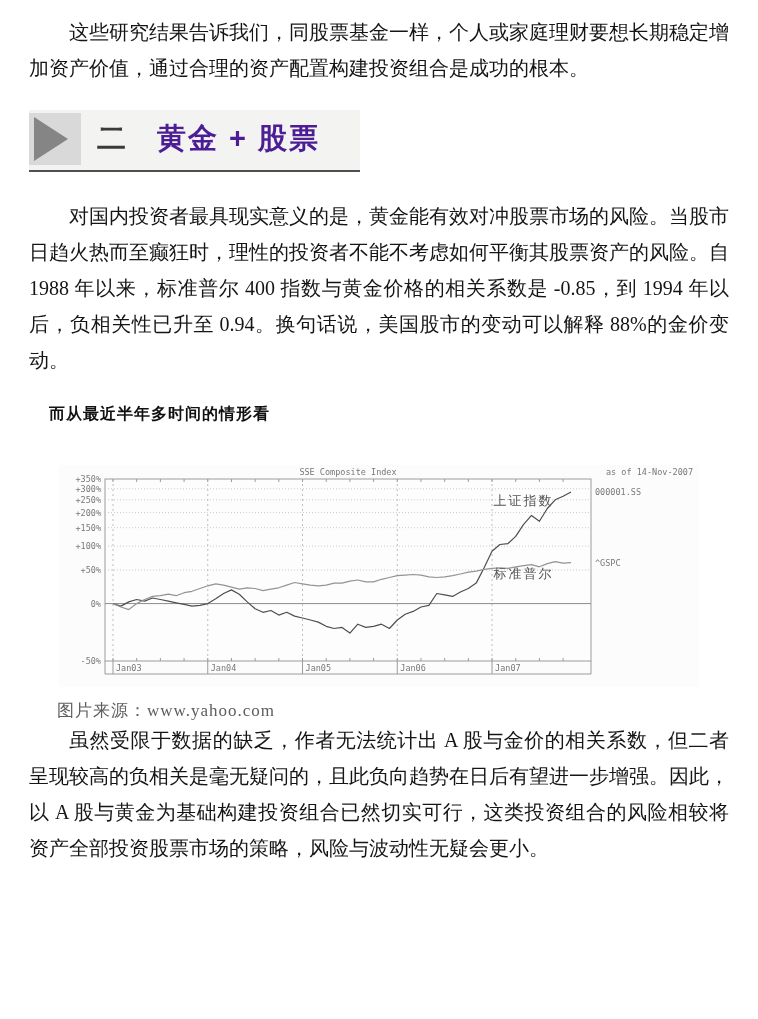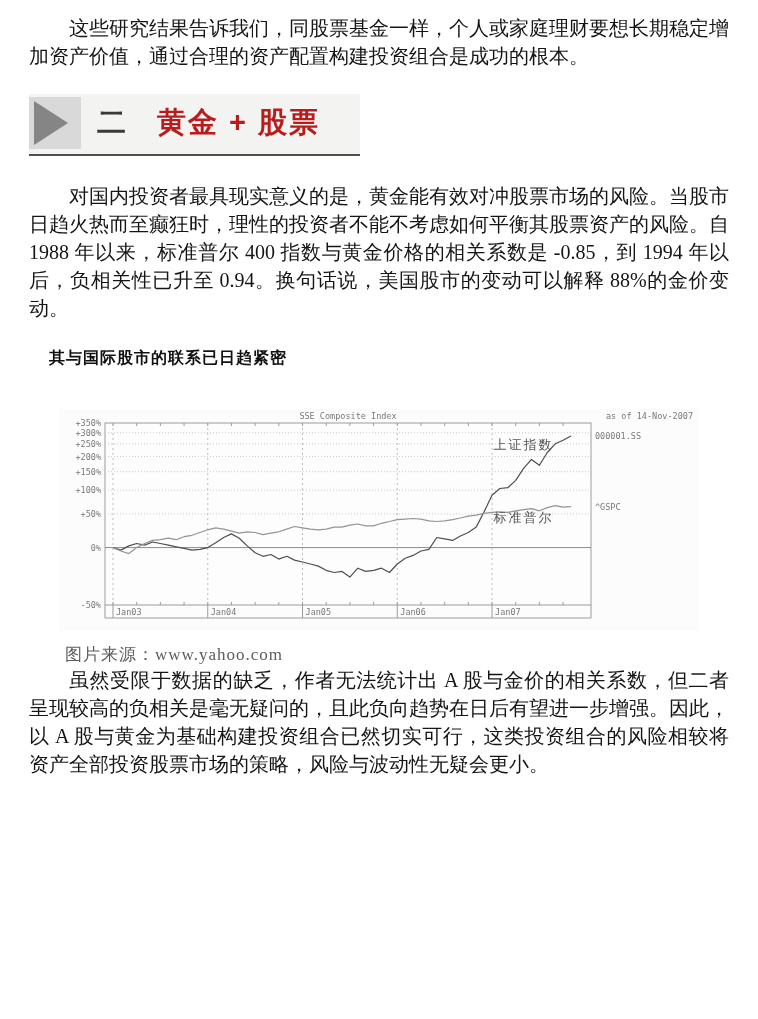--- a/index.html
+++ b/index.html
@@ -1,36 +1,36 @@
 <!DOCTYPE html>
 <html><head>
 <meta charset="utf-8">
 <style>
   html,body{margin:0;padding:0;background:#ffffff;}
   body{width:758px;font-family:"Liberation Serif","DejaVu Serif",serif;color:#141414;}
   .page{box-sizing:border-box;width:758px;min-height:1019px;padding:14px 29px 10px 29px;background:#ffffff;}
-  p.body{font-size:20px;line-height:28px;text-align:justify;text-indent:2em;margin:0 0 6px 0;color:#151515;}
+  p.body{font-size:20px;line-height:36px;text-align:justify;text-indent:2em;margin:0 0 6px 0;color:#151515;}
   
   .heading{display:flex;align-items:center;width:max-content;margin:24px 0 26px 0;
            padding:3px 40px 5px 0;background:#f3f3f2;border-bottom:2px solid #4f4f4f;}
   .tri-box{display:inline-flex;align-items:center;width:52px;height:52px;background:#d9d9d9;margin-right:16px;}
   .tri{width:0;height:0;border-top:22px solid transparent;border-bottom:22px solid transparent;
        border-left:34px solid #858585;margin-left:5px;}
   .h-num{font-family:"Liberation Sans","DejaVu Sans",sans-serif;font-weight:bold;font-size:29px;
          color:#3a3a3a;margin-right:30px;letter-spacing:1px;}
   .h-title{font-family:"Liberation Sans","DejaVu Sans",sans-serif;font-weight:bold;font-size:29px;
-           color:#b91c1c;letter-spacing:2px;}
+           color:#4c1d95;letter-spacing:2px;}
   
   .fig{margin:26px 0 0 0;padding:0;}
   .fig-title{font-family:"Liberation Sans","DejaVu Sans",sans-serif;font-weight:bold;font-size:16px;
              color:#111;margin:0 0 10px 20px;letter-spacing:1px;}
   .chart-wrap{margin-left:30px;margin-top:40px;}
   svg text.tk{font-family:"DejaVu Sans Mono","Liberation Mono",monospace;font-size:8.5px;fill:#787878;}
   svg text.ann{font-family:"Liberation Sans","DejaVu Sans",sans-serif;font-size:13px;fill:#555;letter-spacing:2px;}
-  .fig-src{font-size:17px;color:#5d5d5d;margin:8px 0 0 36px;letter-spacing:1px;}
+  .fig-src{font-size:17px;color:#5d5d5d;margin:8px 0 0 28px;letter-spacing:1px;}
   .p-last{margin-top:36px;}
 </style>
 </head>
 <body>
 
 <div class="page">
 
   <p class="body">这些研究结果告诉我们，同股票基金一样，个人或家庭理财要想长期稳定增加资产价值，通过合理的资产配置构建投资组合是成功的根本。</p>
 
   <div class="heading">
@@ -38,21 +38,21 @@
         <span class="tri"></span>
       </span>
     <span class="h-num">二</span>
     <span class="h-title">黄金 + 股票</span>
   </div>
 
   <p class="body">对国内投资者最具现实意义的是，黄金能有效对冲股票市场的风险。当股市日趋火热而至癫狂时，理性的投资者不能不考虑如何平衡其股票资产的风险。自 1988 年以来，标准普尔 400 指数与黄金价格的相关系数是 -0.85，到 1994 年以后，负相关性已升至 0.94。换句话说，美国股市的变动可以解释 88%的金价变动。</p>
 
 
   <figure class="fig">
-    <figcaption class="fig-title">其与国际股市的联系已日趋紧密</figcaption>
+    <figcaption class="fig-title">而从最近半年多时间的情形看</figcaption>
     <div class="chart-wrap">
       <svg id="chart" width="640" height="222" viewBox="0 0 640 222">
           <rect x="0" y="0" width="640" height="222" fill="#fcfcfc"></rect>
           <rect x="46" y="14" width="486" height="182" fill="#fdfdfd" stroke="#9b9b9b" stroke-width="1"></rect>
           <text x="42" y="17" text-anchor="end" class="tk">+350%</text>
           <line x1="46" x2="532" y1="23.756177274992133" y2="23.756177274992133" stroke="#cacaca" stroke-width="1" stroke-dasharray="1,2"></line>
           <text x="42" y="26.756177274992133" text-anchor="end" class="tk">+300%</text>
           <line x1="46" x2="532" y1="34.81681882631058" y2="34.81681882631058" stroke="#cacaca" stroke-width="1" stroke-dasharray="1,2"></line>
           <text x="42" y="37.81681882631058" text-anchor="end" class="tk">+250%</text>
           <line x1="46" x2="532" y1="47.58539242499739" y2="47.58539242499739" stroke="#cacaca" stroke-width="1" stroke-dasharray="1,2"></line>

